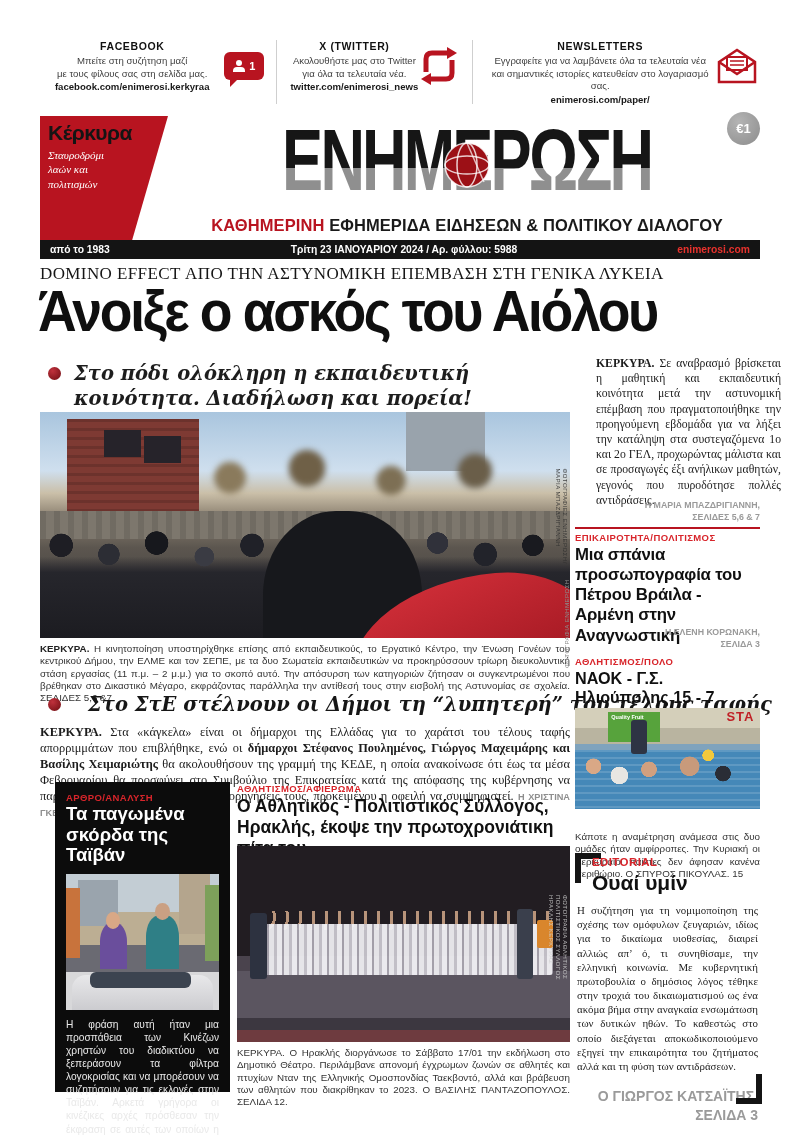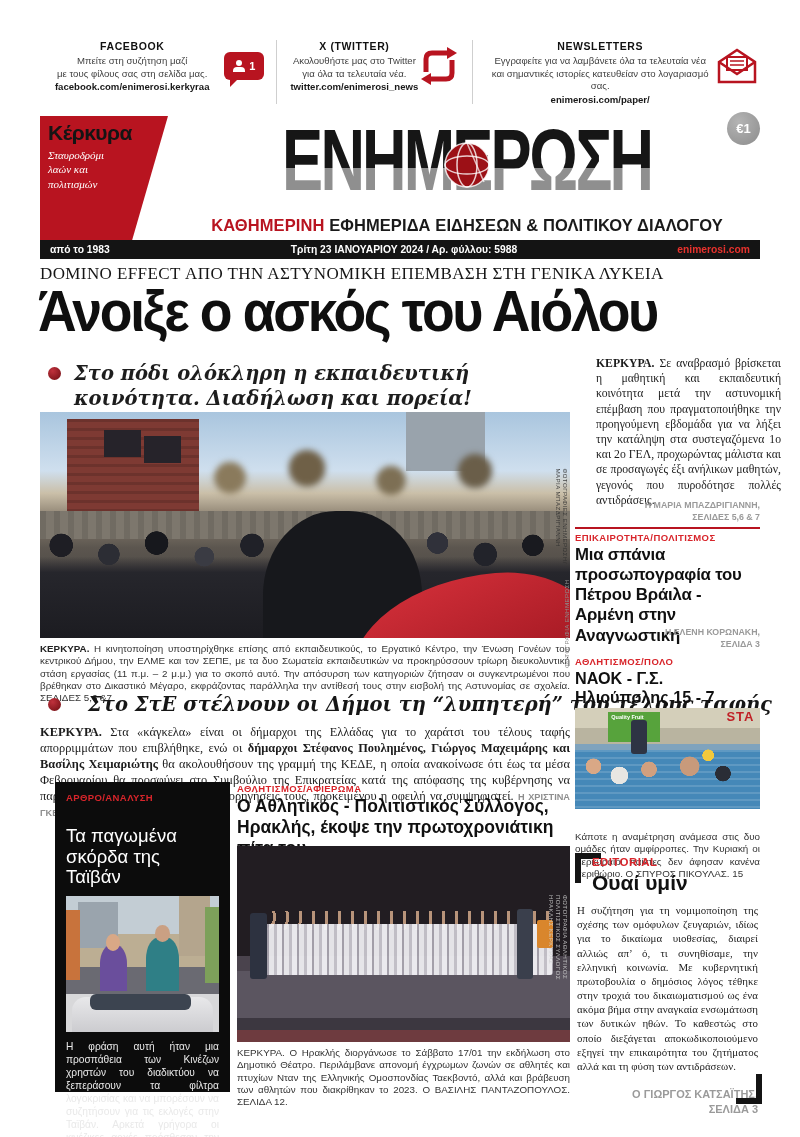--- a/index.html
+++ b/index.html
@@ -107,21 +107,21 @@
   .ste-body{position:absolute;left:40px;top:724px;width:530px;font-family:"Liberation Serif",serif;
       font-size:12.4px;line-height:1.29;text-align:justify;color:#1c1c1c;}
   .ste-body .lead{font-weight:bold;}
   .ste-body .names{font-weight:bold;}
   .byline-inline{font-family:"Liberation Sans",sans-serif;font-size:9.2px;color:#8e8e8e;font-weight:bold;}
 
   
   .analysis{position:absolute;left:55px;top:782px;width:175px;height:310px;background:#0c0c0c;
       box-sizing:border-box;padding:10px 11px;}
   .red-label{font-size:9.5px;font-weight:bold;letter-spacing:.4px;color:#d8252b;}
-  .an-head{font-size:18.5px;font-weight:normal;color:#fff;line-height:1.12;margin:23px 0 8px;}
+  .an-head{font-size:18.5px;font-weight:bold;color:#fff;line-height:1.12;margin:1px 0 8px;}
   .an-photo{position:relative;width:100%;height:136px;overflow:hidden;
       background:linear-gradient(180deg,#c3cdd4 0 28%,#bcae93 28% 52%,#6a6a72 52% 72%,#d8d8da 72% 100%);}
   .anp-b1{position:absolute;left:8%;top:4%;width:26%;height:34%;background:#9aa4ad;}
   .anp-b2{position:absolute;right:6%;top:0;width:20%;height:44%;background:#b4a58d;}
   .anp-ban1{position:absolute;left:0;top:10%;width:9%;height:52%;background:#c8733c;}
   .anp-ban2{position:absolute;right:0;top:8%;width:9%;height:56%;background:#7da05a;}
   .anp-f1{position:absolute;left:22%;top:36%;width:18%;height:34%;background:#6a4e9c;border-radius:40% 40% 0 0;}
   .anp-f2{position:absolute;left:52%;top:30%;width:22%;height:40%;background:#2f7f86;border-radius:40% 40% 0 0;}
   .anp-h1{position:absolute;left:26%;top:28%;width:9%;height:12%;background:#d9a886;border-radius:50%;}
   .anp-h2{position:absolute;left:58%;top:21%;width:10%;height:13%;background:#caa083;border-radius:50%;}
@@ -180,21 +180,21 @@
         radial-gradient(circle 6px at 72% 12%,#f2c93c 0 95%,transparent);}
   .polo-caption{position:absolute;left:575px;top:831px;width:185px;text-align:justify;}
 
   
   .ed-br-tl{position:absolute;left:575px;top:853px;width:20px;height:24px;
       border-left:6px solid #141414;border-top:6px solid #141414;}
   .ed-label{position:absolute;left:592px;top:856px;font-size:11.5px;}
   .ed-head{position:absolute;left:592px;top:871px;font-size:21px;font-weight:bold;color:#101010;}
   .ed-body{position:absolute;left:577px;top:903px;width:181px;font-family:"Liberation Serif",serif;
       font-size:10.9px;line-height:1.3;text-align:justify;color:#1c1c1c;}
-  .ed-byline{position:absolute;left:577px;top:1087px;width:181px;text-align:right;font-size:11px;
+  .ed-byline{position:absolute;left:577px;top:1087px;width:181px;text-align:right;font-size:14px;
       color:#9a9a9a;line-height:1.35;font-weight:bold;}
   .ed-br-br{position:absolute;left:736px;top:1074px;width:20px;height:24px;
       border-right:6px solid #141414;border-bottom:6px solid #141414;}
 </style>
 </head>
 <body>
 
 <div class="page">
 
   <div class="social-bar">

